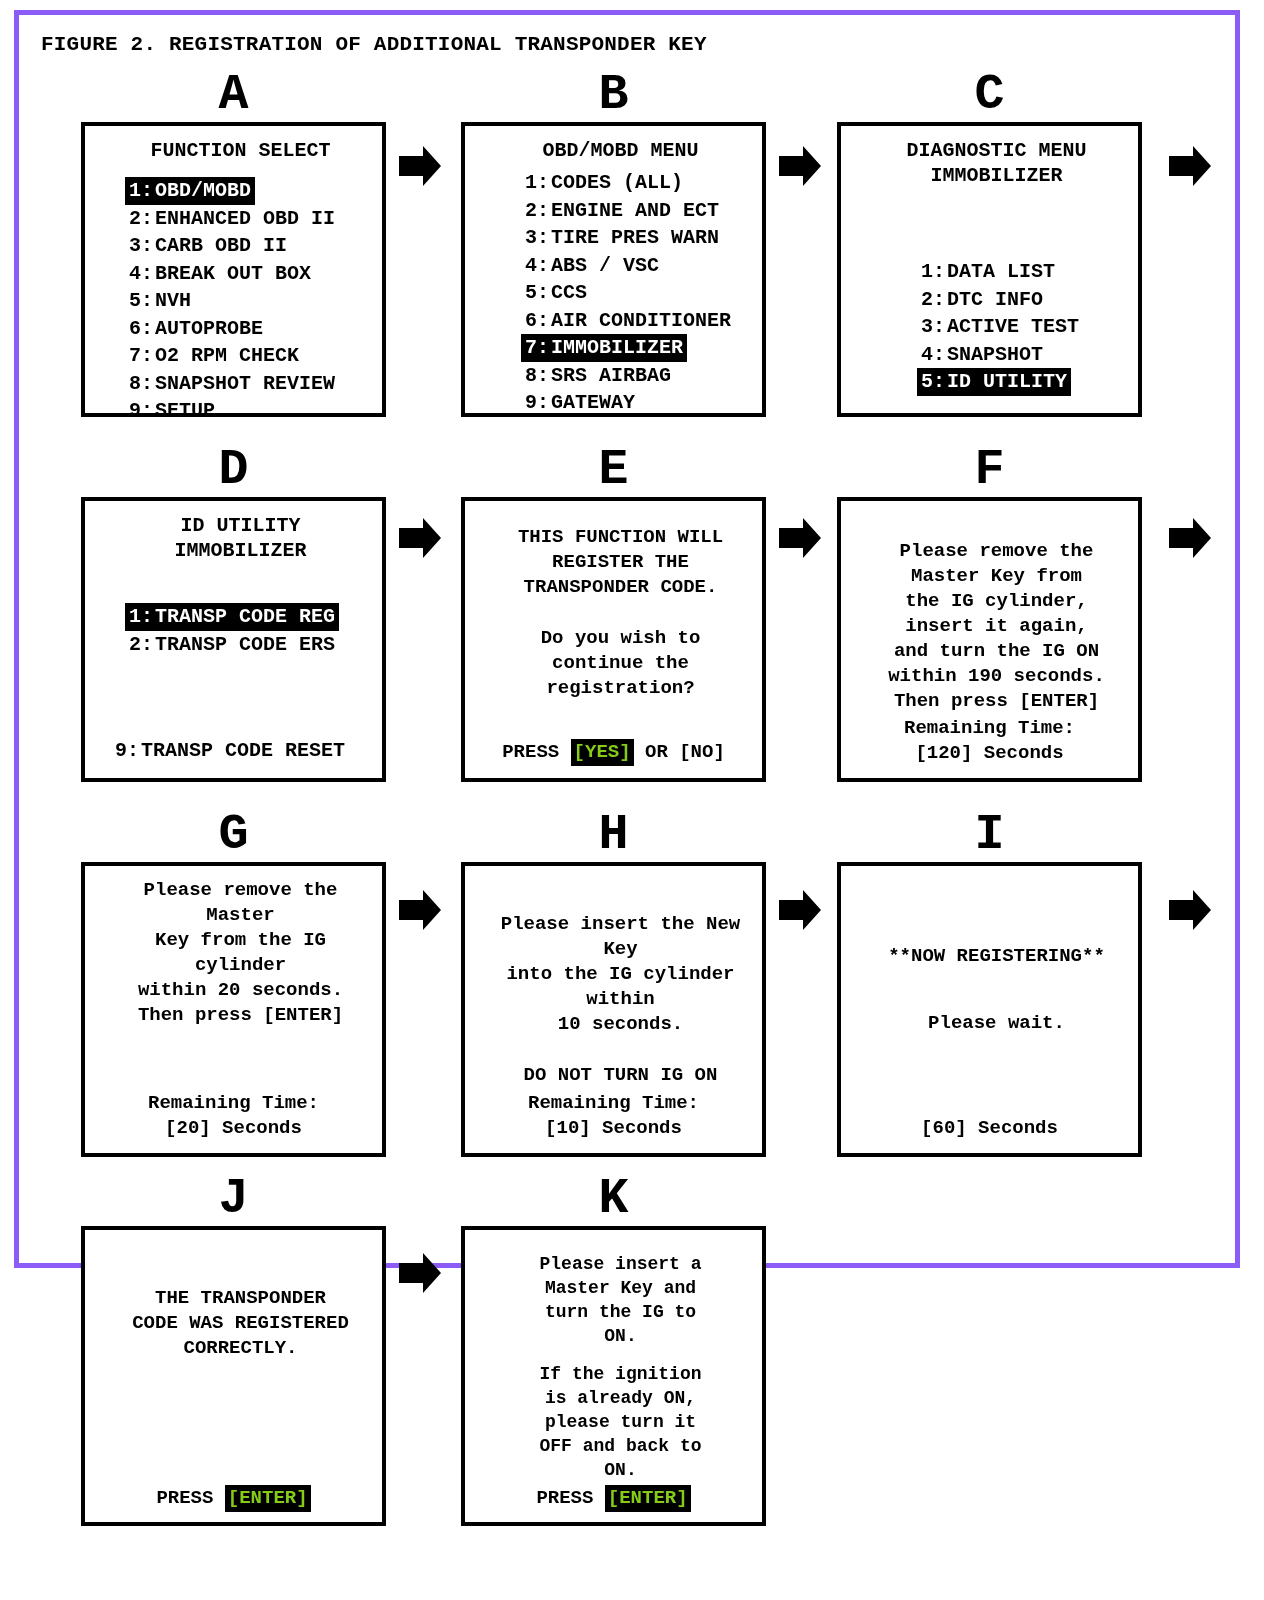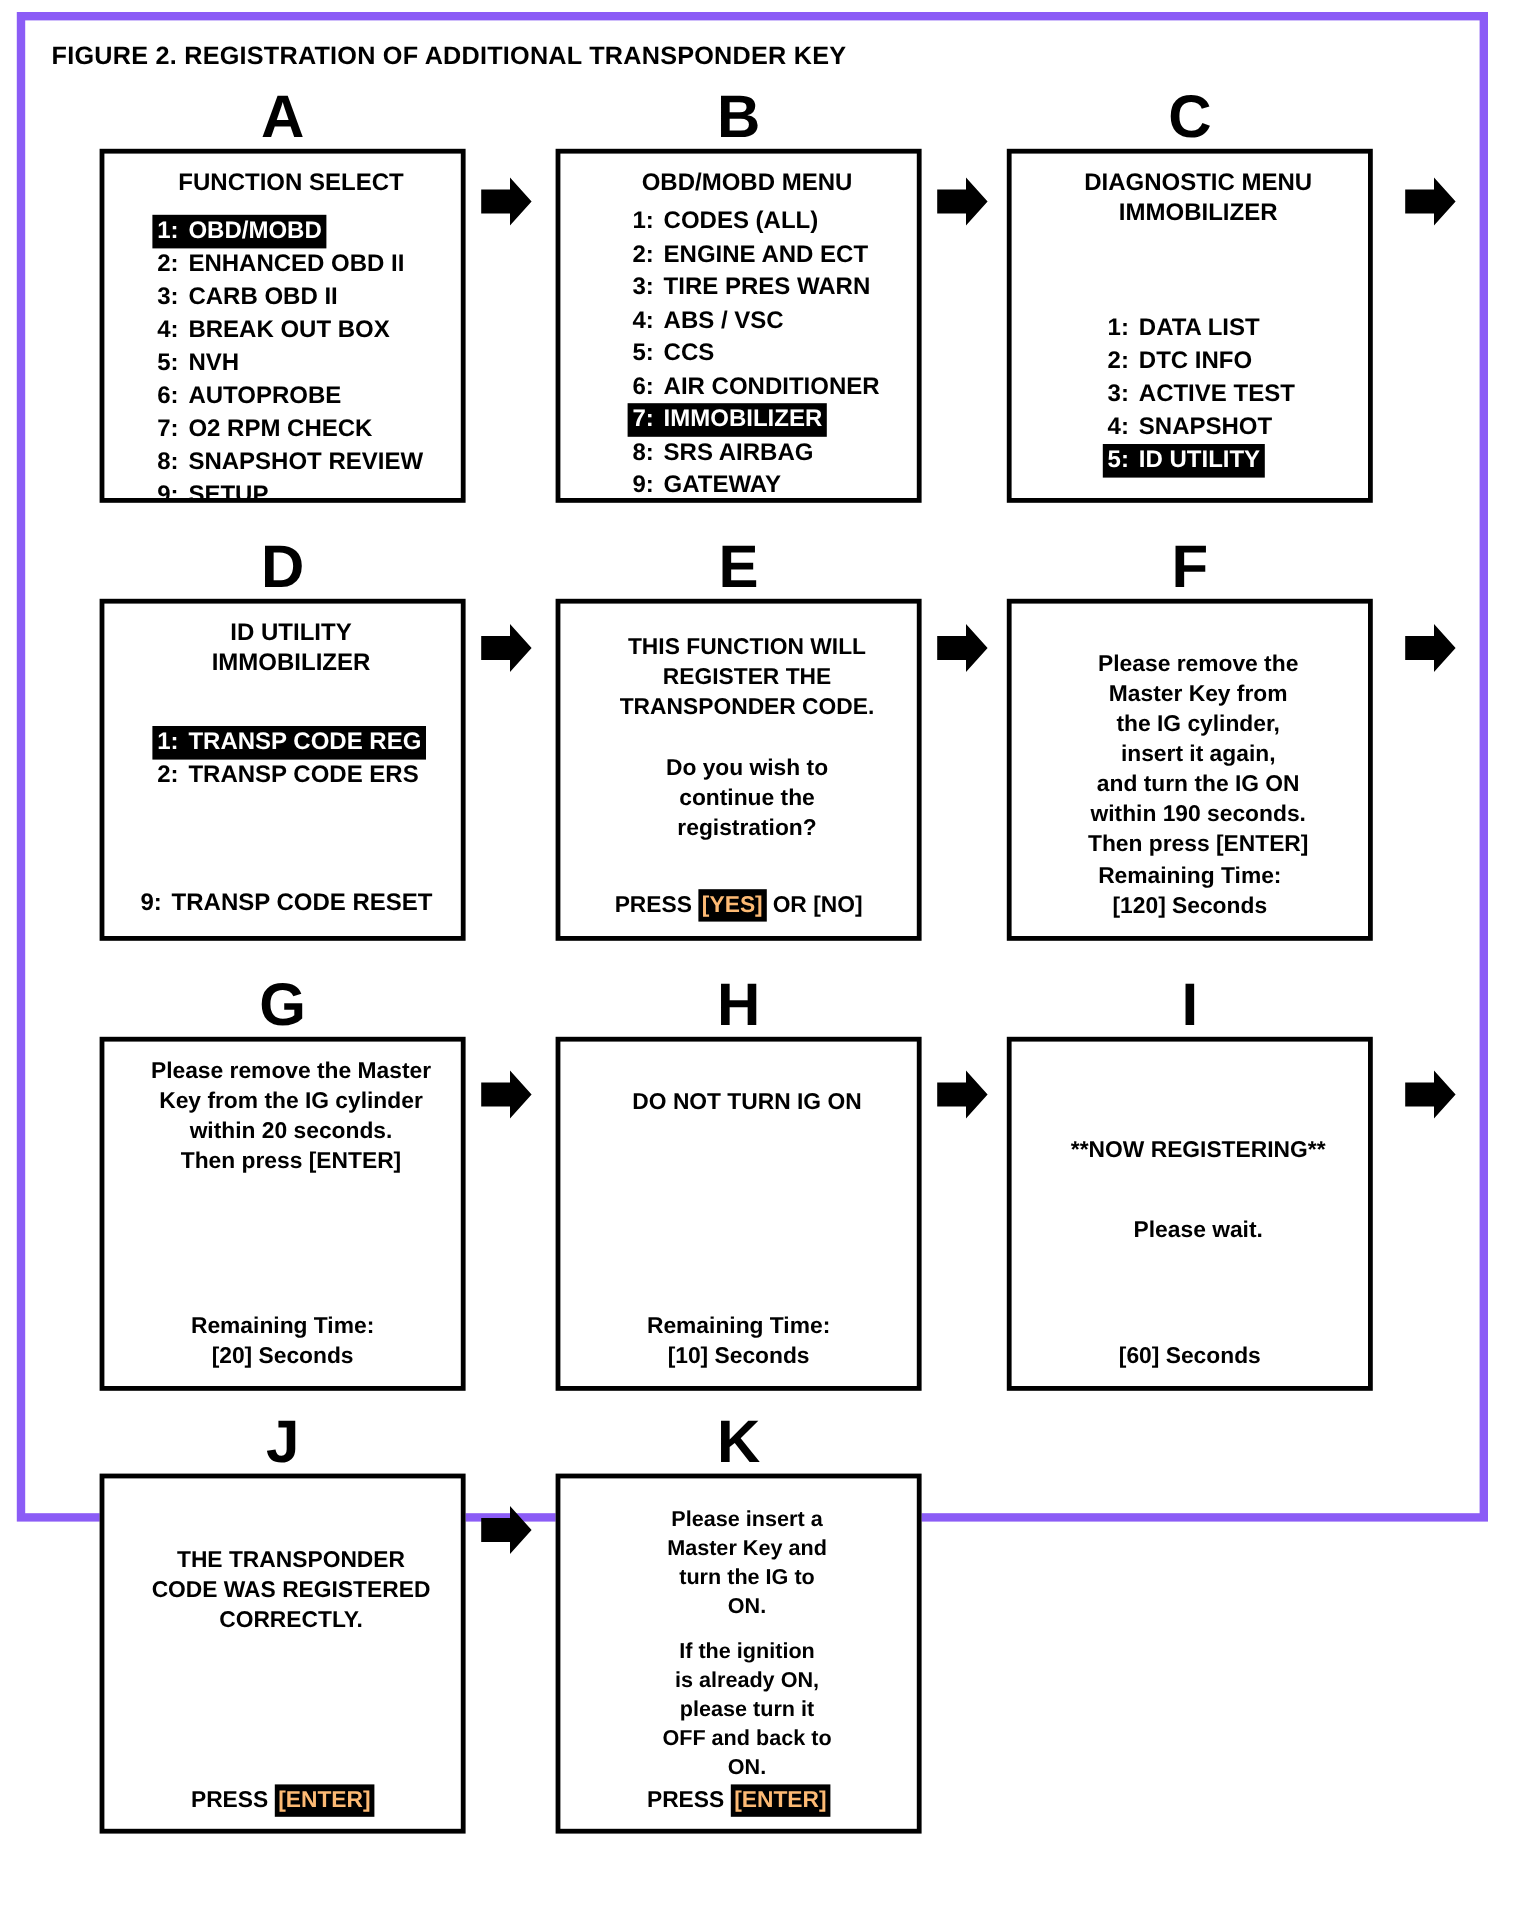--- a/index.html
+++ b/index.html
@@ -14,23 +14,24 @@
     color: #000000;
     overflow: hidden;
   }
 
   #figure-frame {
     position: absolute;
     left: 14px;
     top: 10px;
     width: 1226px;   
     height: 1258px;
-    border: 7px solid #8b5cf6;
+    border: 5px solid #8b5cf6;
     box-sizing: border-box;
     background: #fff;
+    font-family: Liberation Mono, monospace;
   }
 
   #figure-title {
     position: absolute;
     left: 22px;
     top: 18px;
     font-size: 21px;
     font-weight: bold;
     letter-spacing: 0.2px;
     white-space: nowrap;
@@ -118,21 +119,21 @@
     position: absolute;
     left: 0; right: 0;
     text-align: center;
     font-size: 19px;
     font-weight: bold;
     line-height: 25px;
     white-space: pre-line;
   }
   .inv {
     background: #000;
-    color: #fdba74;
+    color: #84cc16;
     padding: 1px 3px;
     display: inline-block;
   }
 
   
   .arrow {
     position: absolute;
     width: 46px;
     height: 46px;
   }
@@ -307,20 +308,23 @@
   <div class="arrow" style="left:378px; top:872px;">
     <svg viewBox="0 0 46 46" aria-hidden="true">
         <polygon points="2,13 26,13 26,3 44,23 26,43 26,33 2,33" fill="#000"></polygon>
       </svg>
   </div>
 
   <div class="panel-wrap" style="left:442px; top:847px; width:305px; height:295px;">
     <div class="panel-letter">H</div>
     <div class="screen">
       <div class="screen-inner">
+        <div class="msg" style="margin-top:34px;">Please insert the New Key
+into the IG cylinder within
+10 seconds.</div>
         <div class="msg" style="margin-top:26px;">DO NOT TURN IG ON</div>
         <div class="footer-line" style="bottom:12px;">Remaining Time:
 [10] Seconds</div>
       </div>
     </div>
   </div>
 
   <div class="arrow" style="left:758px; top:872px;">
     <svg viewBox="0 0 46 46" aria-hidden="true">
         <polygon points="2,13 26,13 26,3 44,23 26,43 26,33 2,33" fill="#000"></polygon>

